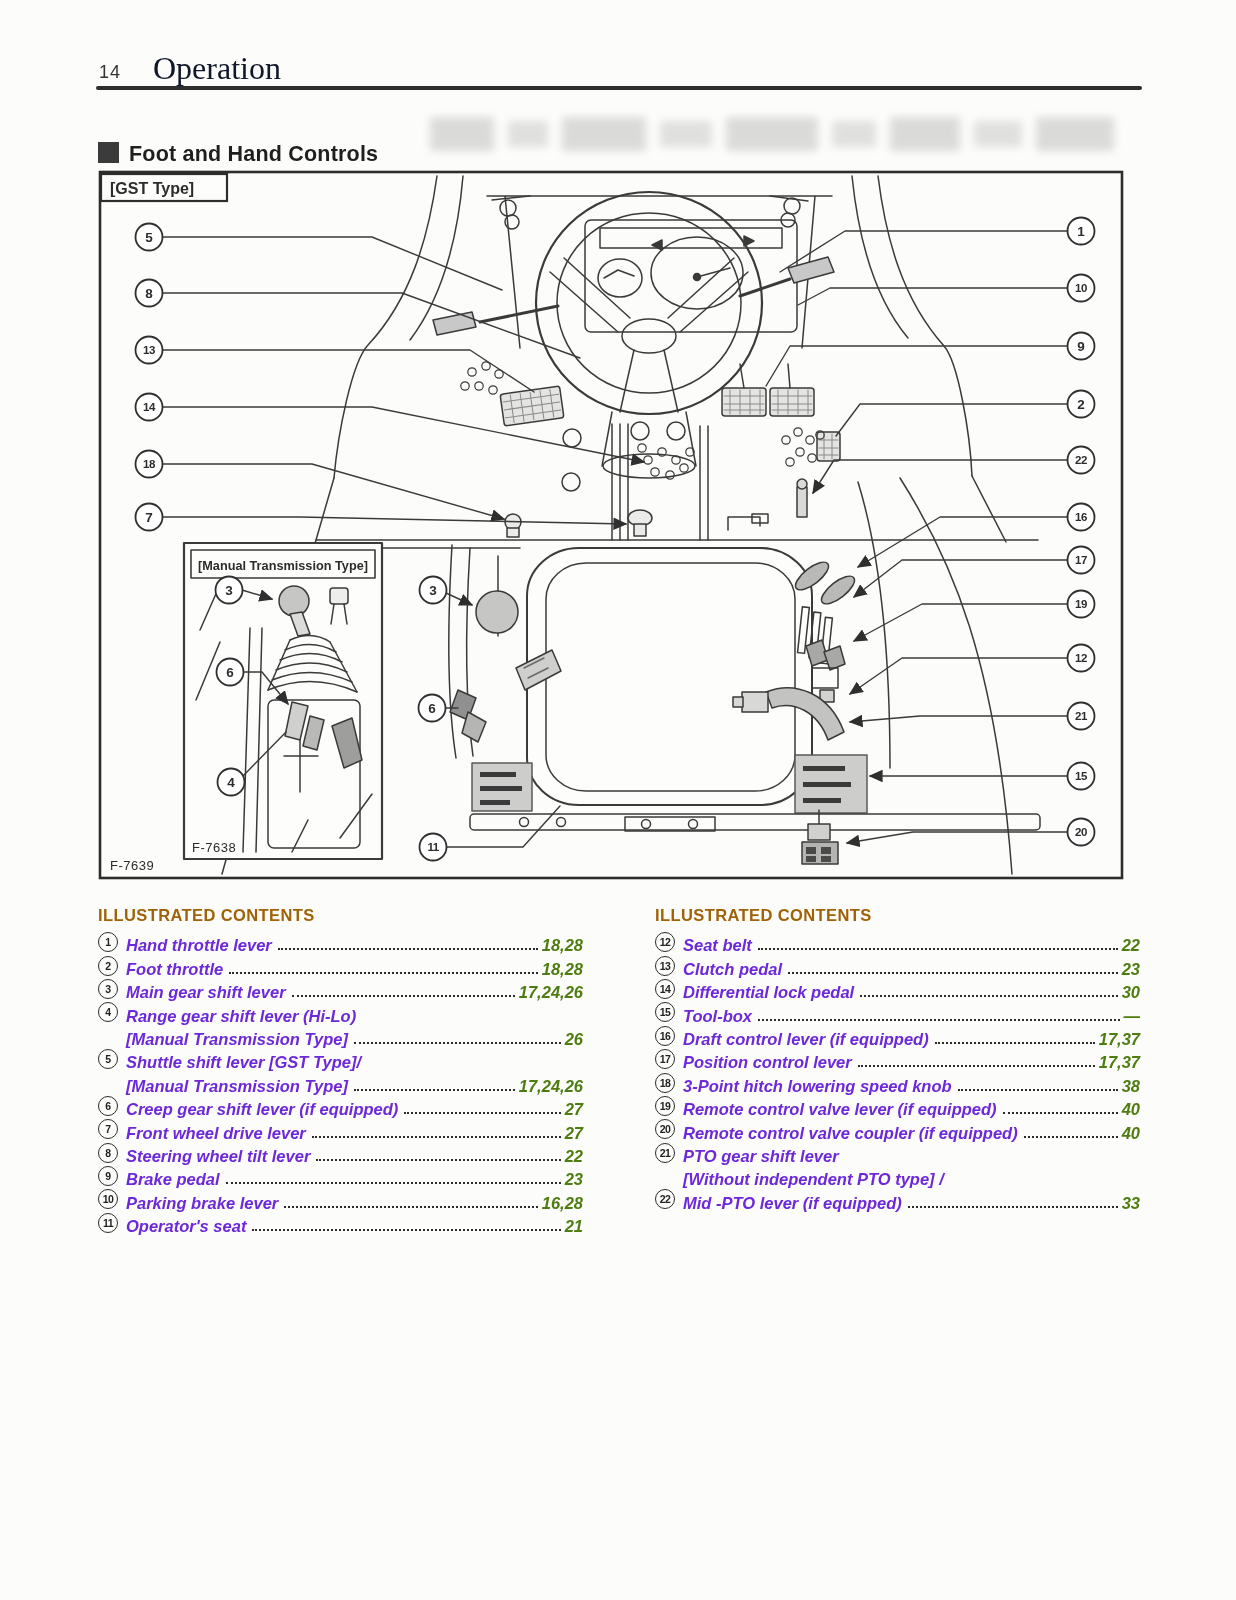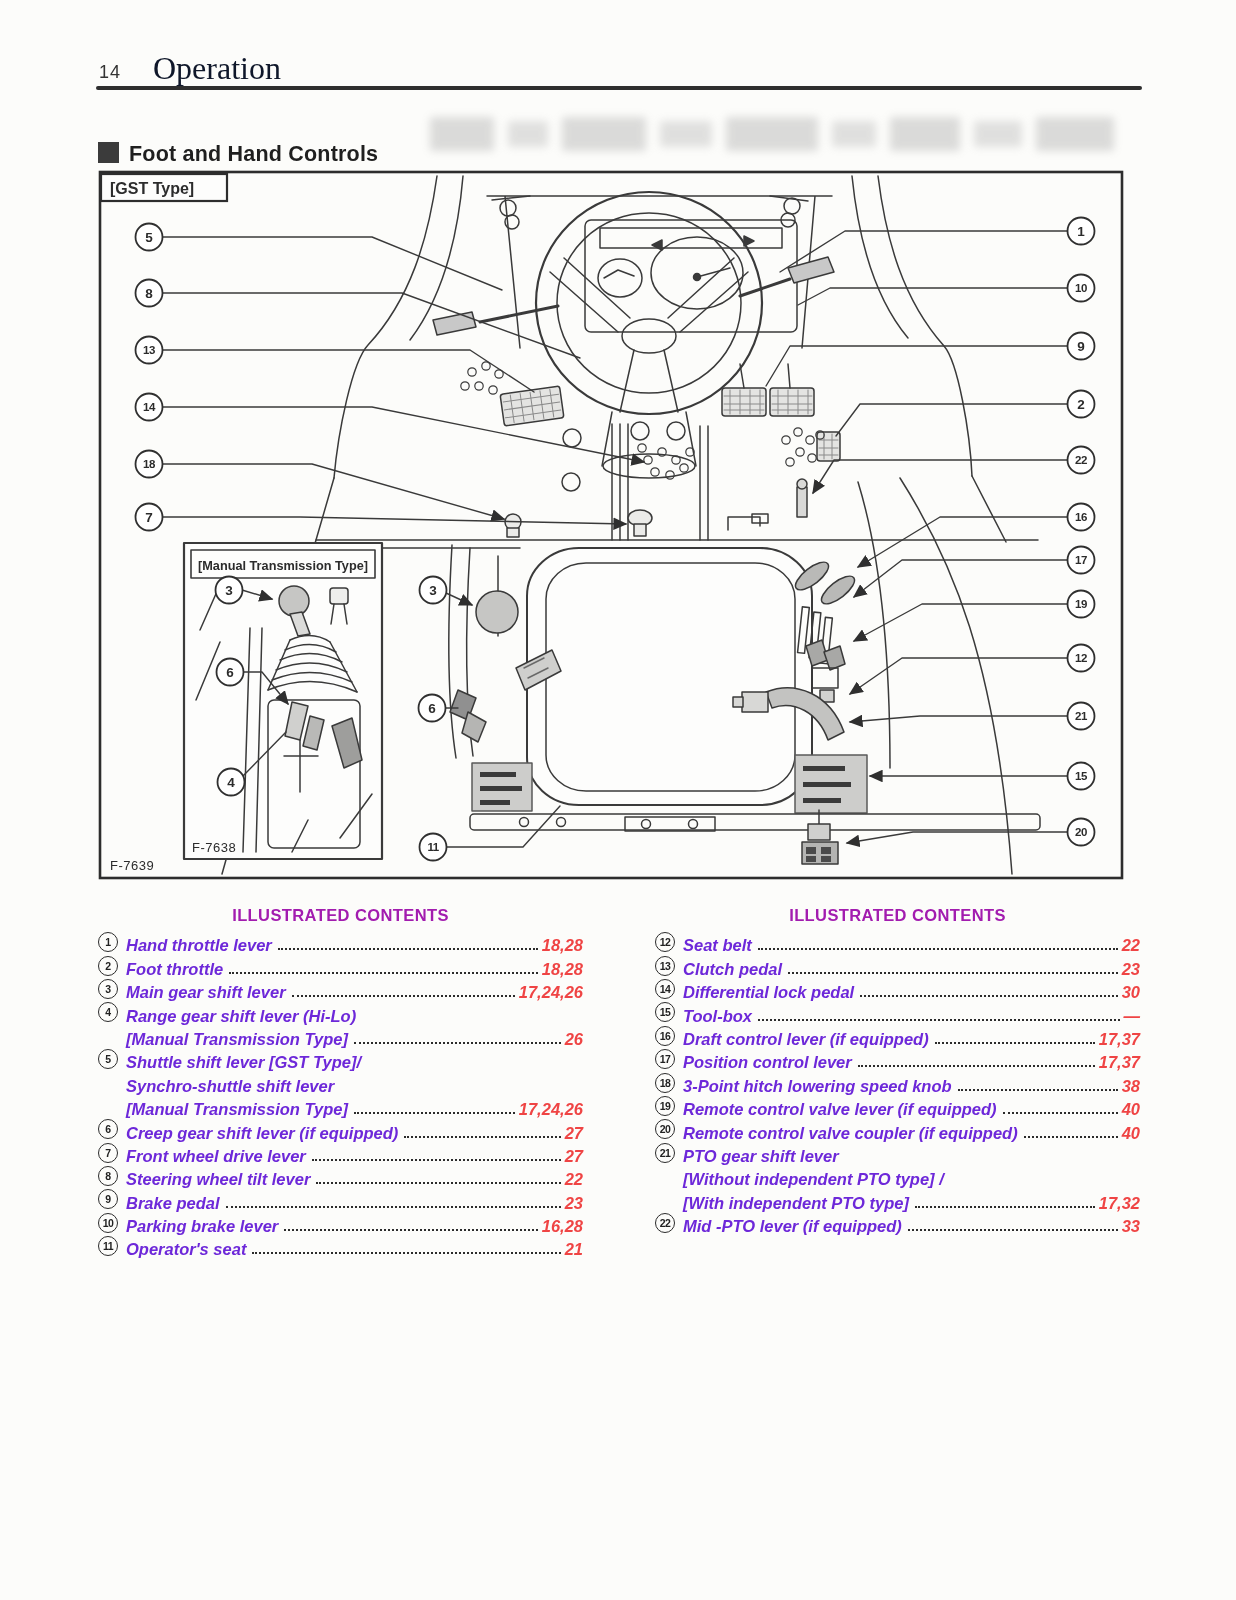--- a/index.html
+++ b/index.html
@@ -24,29 +24,29 @@
   
   svg.diagram{position:absolute;top:0;left:0;}
   svg text{font-family:"Liberation Sans",sans-serif;fill:#2c2c2c;}
   .callout-num{font-weight:bold;font-size:13.5px;}
   .callout-num.d2{font-size:11.5px;letter-spacing:-0.5px;}
   .fig-label{font-size:13px;letter-spacing:.5px;}
   .box-label{font-weight:bold;font-size:16px;}
   
   .contents{position:absolute;top:906px;left:98px;width:1042px;display:flex;gap:72px;}
   .col{width:485px;}
-  .col-head{text-align:center;font-size:16.5px;font-weight:bold;color:#a21caf;letter-spacing:.4px;margin-bottom:7px;}
+  .col-head{text-align:left;font-size:16.5px;font-weight:bold;color:#a16207;letter-spacing:.4px;margin-bottom:7px;}
   .row{display:flex;align-items:flex-end;height:23.4px;font-size:16.5px;}
   .badge{flex:none;width:18px;height:18px;border:1.7px solid #2b2b2b;border-radius:50%;
          display:inline-flex;align-items:center;justify-content:center;
          font-size:10.5px;font-weight:bold;font-style:normal;letter-spacing:-0.5px;
          margin-right:8px;align-self:center;margin-top:-3px;color:#222;}
   .txt{white-space:nowrap;font-style:italic;font-weight:bold;color:#6d28d9;padding-right:2px;}
   .dots{flex:1;min-width:10px;border-bottom:2.4px dotted #2b2b2b;margin:0 4px 5px 4px;}
-  .pg{white-space:nowrap;font-style:italic;font-weight:bold;color:#ef4444;}
+  .pg{white-space:nowrap;font-style:italic;font-weight:bold;color:#4d7c0f;}
   .hidden-cell{visibility:hidden;}
 </style>
 </head>
 <body>
 
 <div class="page-num">14</div>
 <div class="page-title">Operation</div>
 <div class="head-rule"></div>
 
 <div class="ghost">
@@ -466,26 +466,20 @@
           <span class="pg">26</span>
         </div>
 
         <div class="row">
           <span class="badge">5</span>
           <span class="txt">Shuttle shift lever [GST Type]/</span>
           <span class="dots hidden-cell"></span>
           <span class="pg hidden-cell"></span>
         </div>
 
-        <div class="row">
-          <span class="badge hidden-cell"></span>
-          <span class="txt">Synchro-shuttle shift lever</span>
-          <span class="dots hidden-cell"></span>
-          <span class="pg hidden-cell"></span>
-        </div>
 
         <div class="row">
           <span class="badge hidden-cell"></span>
           <span class="txt">[Manual Transmission Type]</span>
           <span class="dots"></span>
           <span class="pg">17,24,26</span>
         </div>
 
         <div class="row">
           <span class="badge">6</span>
@@ -605,26 +599,20 @@
         </div>
 
         <div class="row">
           <span class="badge hidden-cell"></span>
           <span class="txt">[Without independent PTO type] /</span>
           <span class="dots hidden-cell"></span>
           <span class="pg hidden-cell"></span>
         </div>
 
 
-        <div class="row">
-          <span class="badge hidden-cell"></span>
-          <span class="txt">[With independent PTO type]</span>
-          <span class="dots"></span>
-          <span class="pg">17,32</span>
-        </div>
 
         <div class="row">
           <span class="badge">22</span>
           <span class="txt">Mid -PTO lever (if equipped)</span>
           <span class="dots"></span>
           <span class="pg">33</span>
         </div>
       </div>
   </div>
 </div>

